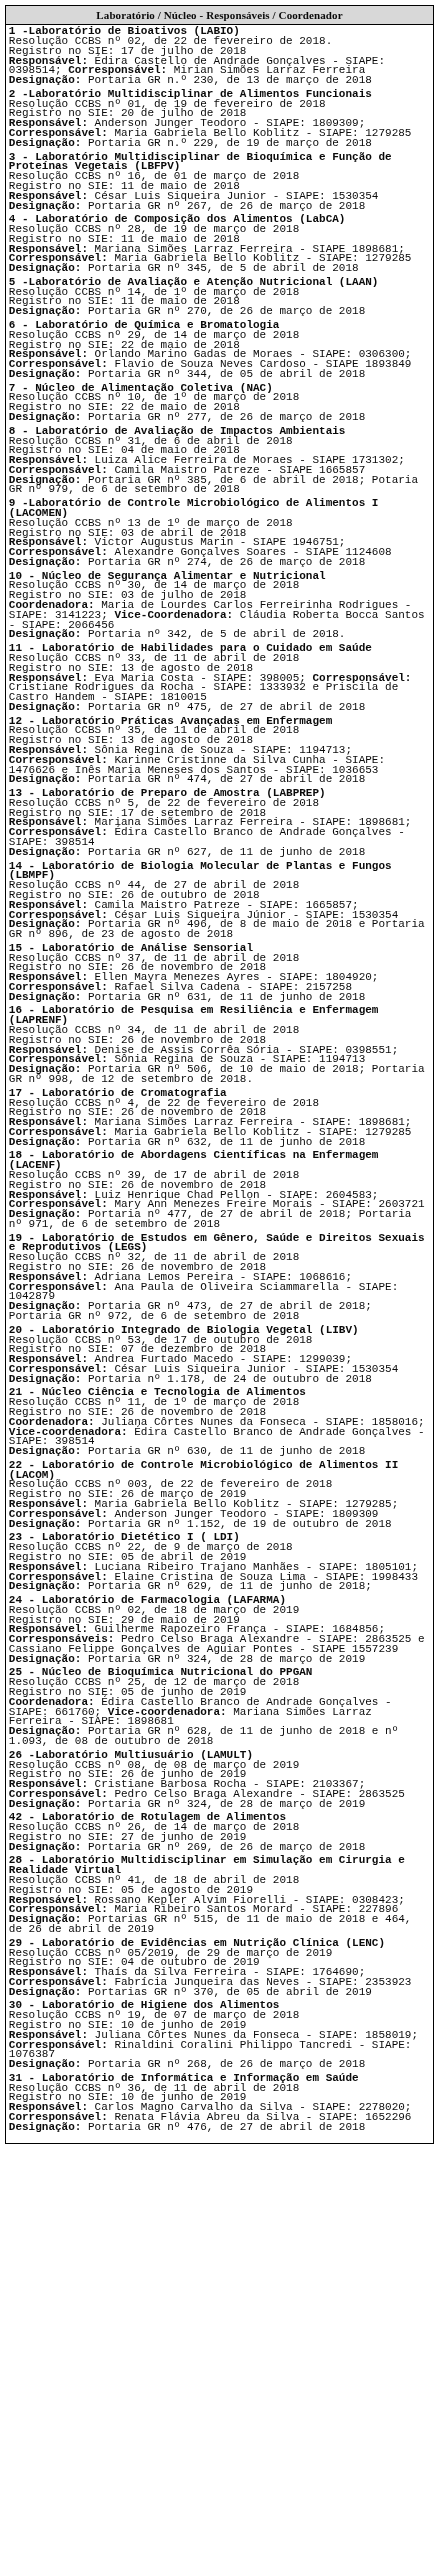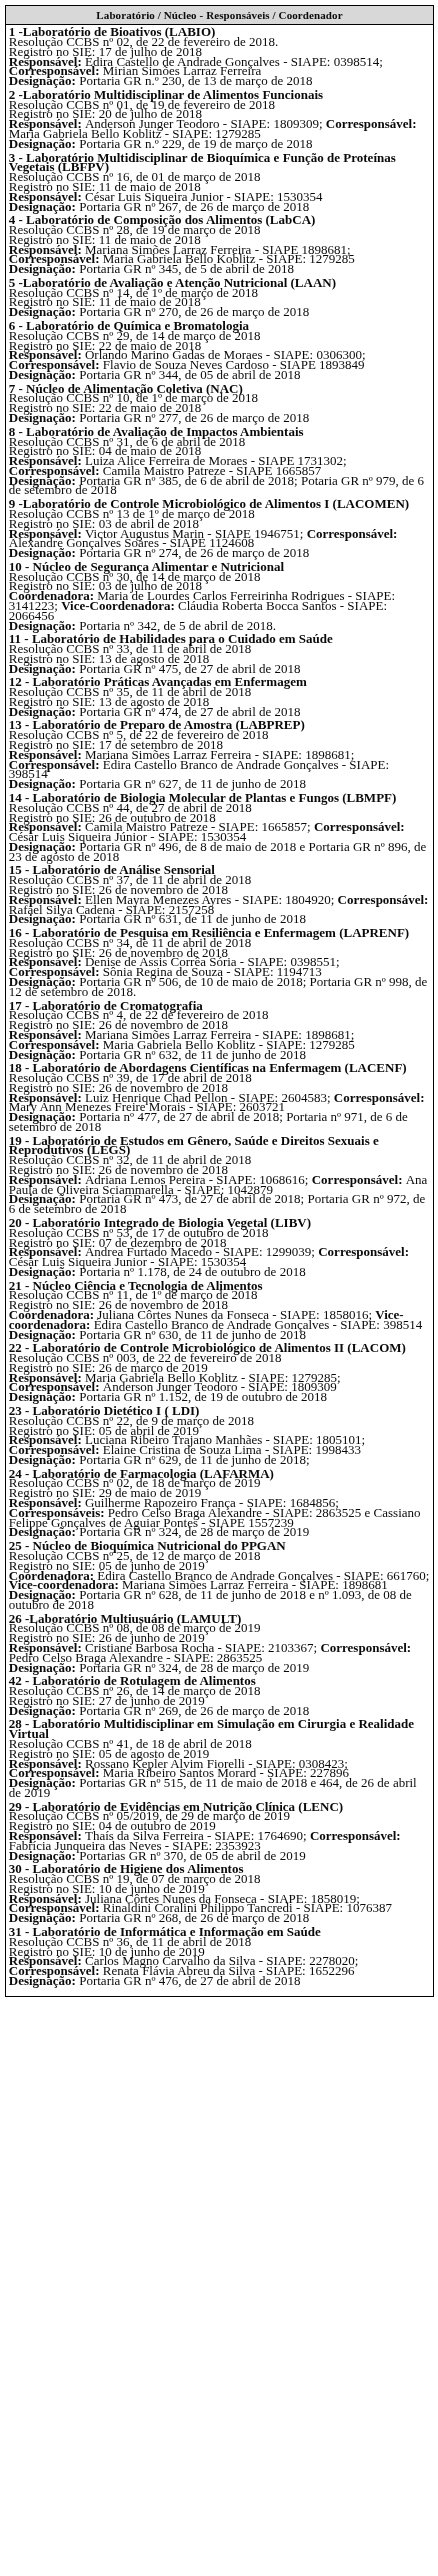--- a/index.html
+++ b/index.html
@@ -24,22 +24,23 @@
     background: #d8d8d8;
     border-bottom: 1.3px solid #000000;
     text-align: center;
     font-weight: 700;
     font-size: 11px;
     padding: 3.3px 2.6px;
     letter-spacing: 0.1px;
   }
   .doc-body {
     padding: 2px 2.6px 6.5px 2.6px;
-    font-size: 13px;
+    font-size: 11px;
     line-height: 9.8px;
+    font-family: Liberation Mono, monospace;
   }
   .entry {
     margin: 0 0 3.9px 0;
   }
   .entry-title {
     font-weight: 700;
   }
   .entry-line {
     font-weight: 400;
   }
@@ -121,26 +122,28 @@
           <div class="entry-title">10 - Núcleo de Segurança Alimentar e Nutricional</div>
           <div class="entry-line"><span>Resolução CCBS nº 30, de 14 de março de 2018</span></div>
           <div class="entry-line"><span>Registro no SIE: 03 de julho de 2018</span></div>
           <div class="entry-line"><span class="b">Coordenadora: </span><span>Maria de Lourdes Carlos Ferreirinha Rodrigues - SIAPE: 3141223; </span><span class="b">Vice-Coordenadora: </span><span>Cláudia Roberta Bocca Santos - SIAPE: 2066456</span></div>
           <div class="entry-line"><span class="b">Designação: </span><span>Portaria nº 342, de 5 de abril de 2018.</span></div>
         </div>
         <div class="entry">
           <div class="entry-title">11 - Laboratório de Habilidades para o Cuidado em Saúde</div>
           <div class="entry-line"><span>Resolução CCBS nº 33, de 11 de abril de 2018</span></div>
           <div class="entry-line"><span>Registro no SIE: 13 de agosto de 2018</span></div>
+          <div class="entry-line"><span class="b">Responsável: </span><span>Eva Maria Costa - SIAPE: 398005; </span><span class="b">Corresponsável: </span><span>Cristiane Rodrigues da Rocha - SIAPE: 1333932 e Priscila de Castro Handem - SIAPE: 1810015</span></div>
           <div class="entry-line"><span class="b">Designação: </span><span>Portaria GR nº 475, de 27 de abril de 2018</span></div>
         </div>
         <div class="entry">
           <div class="entry-title">12 - Laboratório Práticas Avançadas em Enfermagem</div>
           <div class="entry-line"><span>Resolução CCBS nº 35, de 11 de abril de 2018</span></div>
           <div class="entry-line"><span>Registro no SIE: 13 de agosto de 2018</span></div>
+          <div class="entry-line"><span class="b">Responsável: </span><span>Sônia Regina de Souza - SIAPE: 1194713; </span><span class="b">Corresponsável: </span><span>Karinne Cristinne da Silva Cunha - SIAPE: 1476626 e Inês Maria Meneses dos Santos - SIAPE: 1036653</span></div>
           <div class="entry-line"><span class="b">Designação: </span><span>Portaria GR nº 474, de 27 de abril de 2018</span></div>
         </div>
         <div class="entry">
           <div class="entry-title">13 - Laboratório de Preparo de Amostra (LABPREP)</div>
           <div class="entry-line"><span>Resolução CCBS nº 5, de 22 de fevereiro de 2018</span></div>
           <div class="entry-line"><span>Registro no SIE: 17 de setembro de 2018</span></div>
           <div class="entry-line"><span class="b">Responsável: </span><span>Mariana Simões Larraz Ferreira - SIAPE: 1898681; </span><span class="b">Corresponsável: </span><span>Édira Castello Branco de Andrade Gonçalves - SIAPE: 398514</span></div>
           <div class="entry-line"><span class="b">Designação: </span><span>Portaria GR nº 627, de 11 de junho de 2018</span></div>
         </div>
         <div class="entry">

